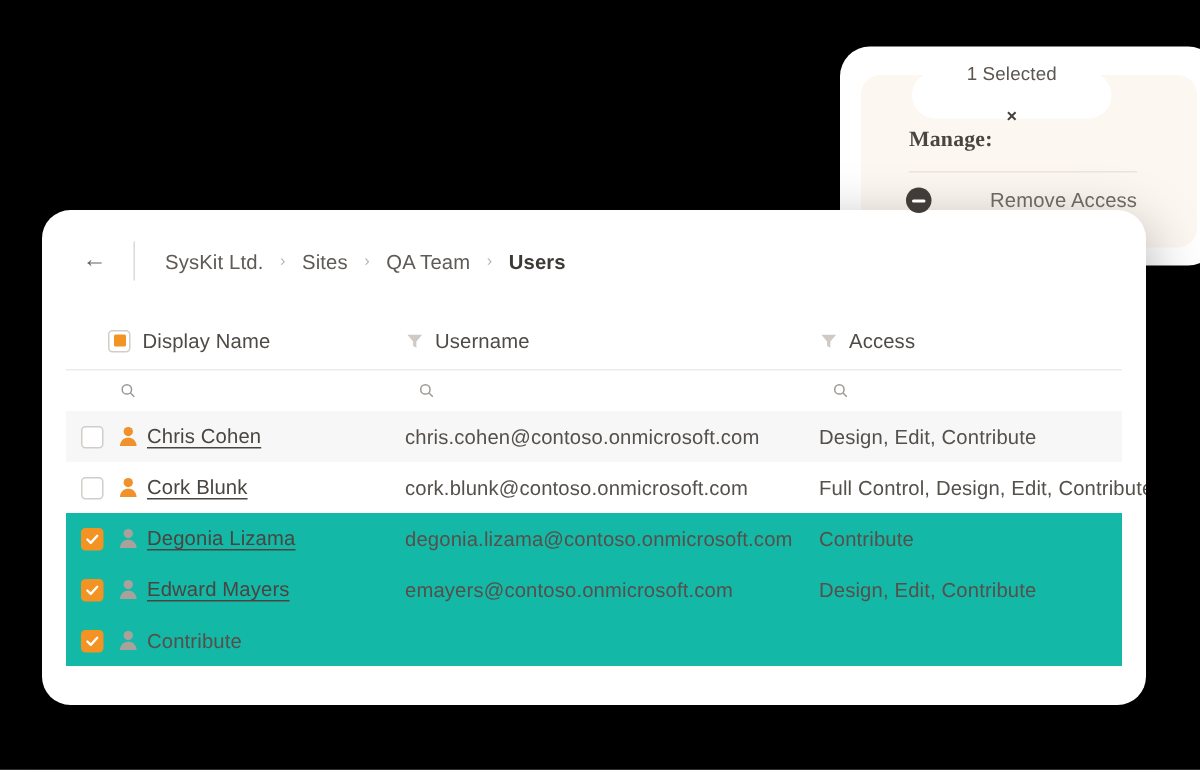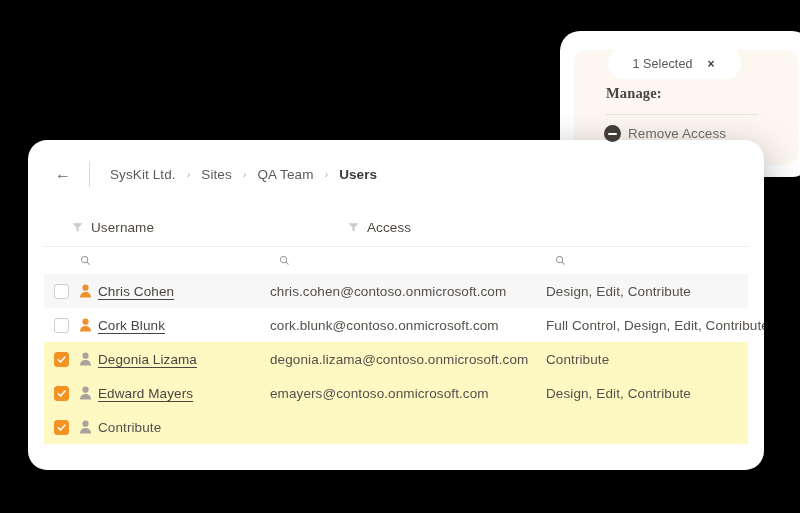--- a/index.html
+++ b/index.html
@@ -47,20 +47,21 @@
     top: 17px;
     width: 133px;
     height: 31px;
     background: #ffffff;
     border-radius: 16px;
     display: flex;
     align-items: center;
     justify-content: center;
     gap: 13px;
     z-index: 4;
+    flex-direction: column;
   }
   #selected-pill .pill-label {
     font-size: 12.5px;
     color: #5c5651;
     letter-spacing: .1px;
   }
   #selected-pill .pill-close {
     font-size: 12px;
     color: #44403c;
     line-height: 1;
@@ -113,20 +114,21 @@
   .minus-circle i {
     display: block;
     width: 9px; height: 2px;
     background: #ffffff;
     border-radius: 1px;
   }
   #remove-access-row .ra-label {
     font-size: 13.5px;
     color: #6d6761;
     letter-spacing: .1px;
+    margin-left: 32px;
   }
 
   
   #main-card {
     position: absolute;
     left: 28px;
     top: 140px;
     width: 736px;
     height: 330px;
     background: #ffffff;
@@ -248,21 +250,21 @@
   .scell .mag { margin-left: 8px; }
 
   .row {
     display: flex;
     align-items: center;
     height: 34px;
     padding-left: 7px;
   }
   .row.zebra    { background: #f7f7f7; justify-content: flex-end; }
   .row.plain    { background: #ffffff; }
-  .row.selected { background: #fef9c3; }
+  .row.selected { background: #14b8a6; }
 
   .row .cbwrap {
     width: 21px;
     flex: 0 0 21px;
     display: flex;
     justify-content: center;
   }
   .row .avwrap {
     width: 26px;
     flex: 0 0 26px;
@@ -329,20 +331,26 @@
       <span class="bc-crumb">QA Team</span>
       <span class="bc-sep">›</span>
 
       <span class="bc-crumb current">Users</span>
     </div>
 
     <div id="table">
 
       <div id="header-row">
 
+        <div class="hcell col-name">
+          <span class="cb indeterminate">
+              <i></i>
+            </span>
+          <span>Display Name</span>
+        </div>
 
         <div class="hcell col-user">
           <svg class="funnel" width="11" height="11" viewBox="0 0 11 11">
             <path d="M0.6 1.2 H10.4 L6.6 5.6 V9.8 L4.4 8.6 V5.6 Z" fill="#cfcac5"></path>
           </svg>
           <span>Username</span>
         </div>
 
         <div class="hcell col-access">
           <svg class="funnel" width="11" height="11" viewBox="0 0 11 11">

